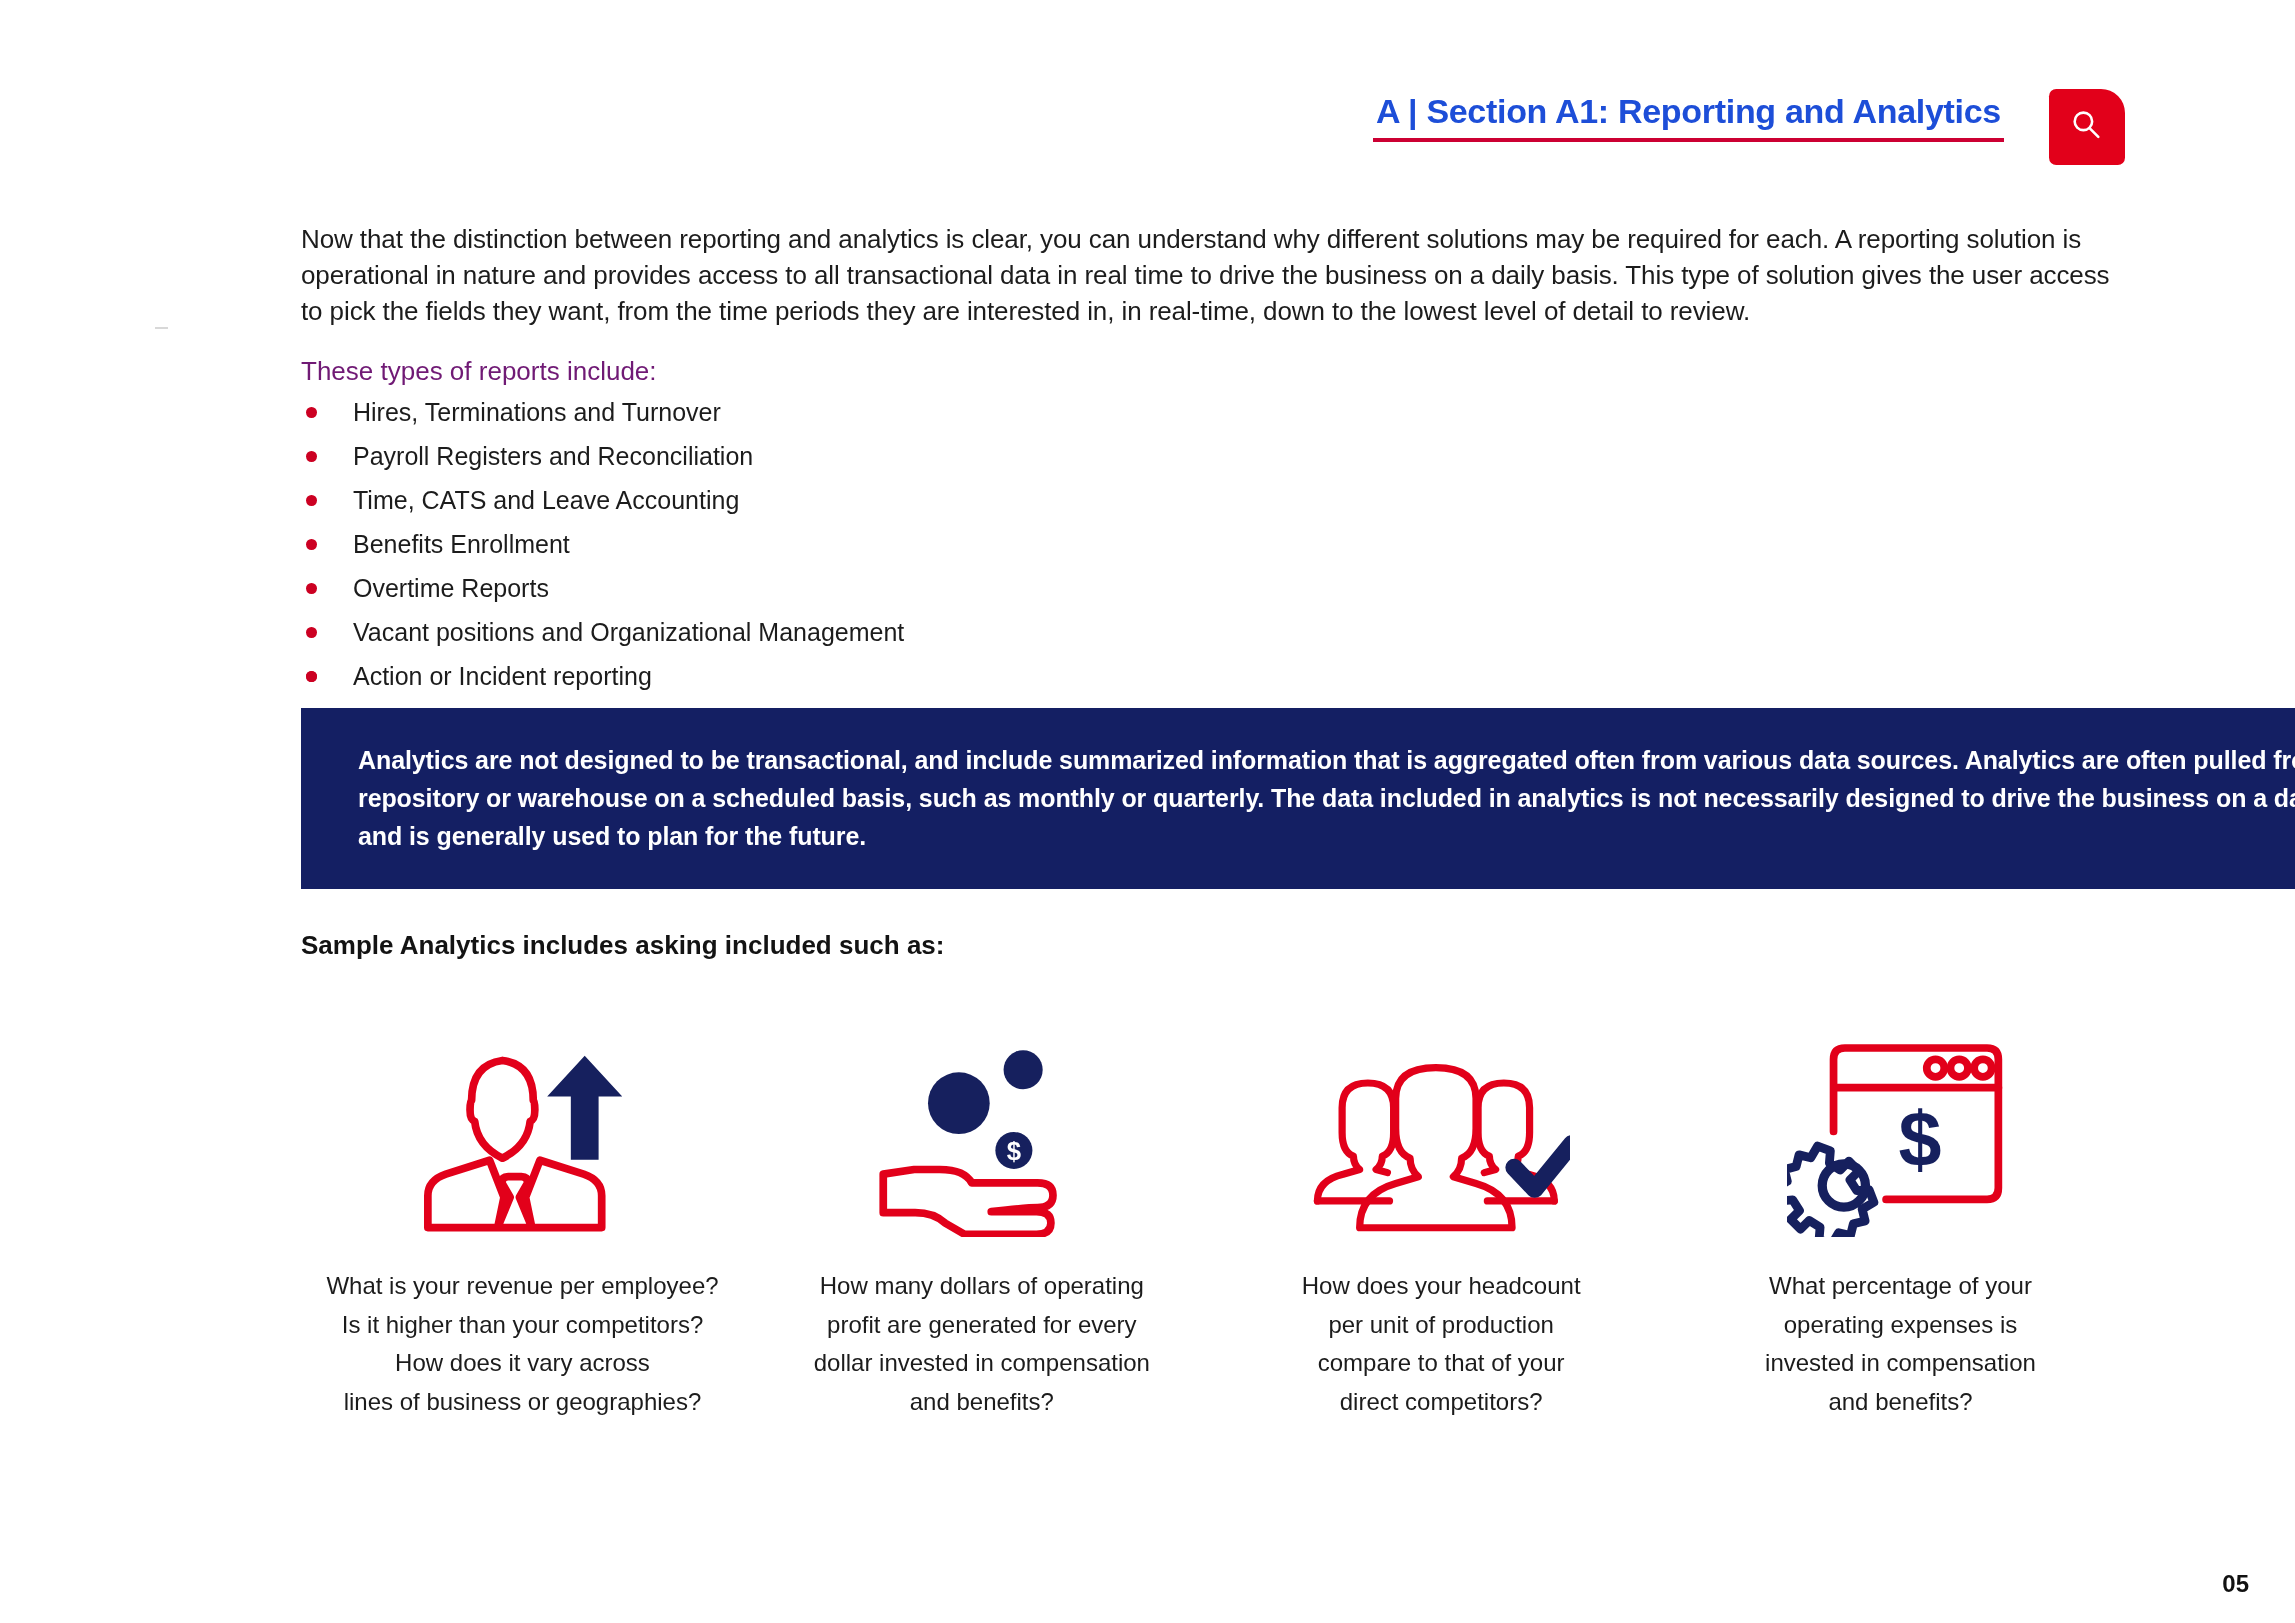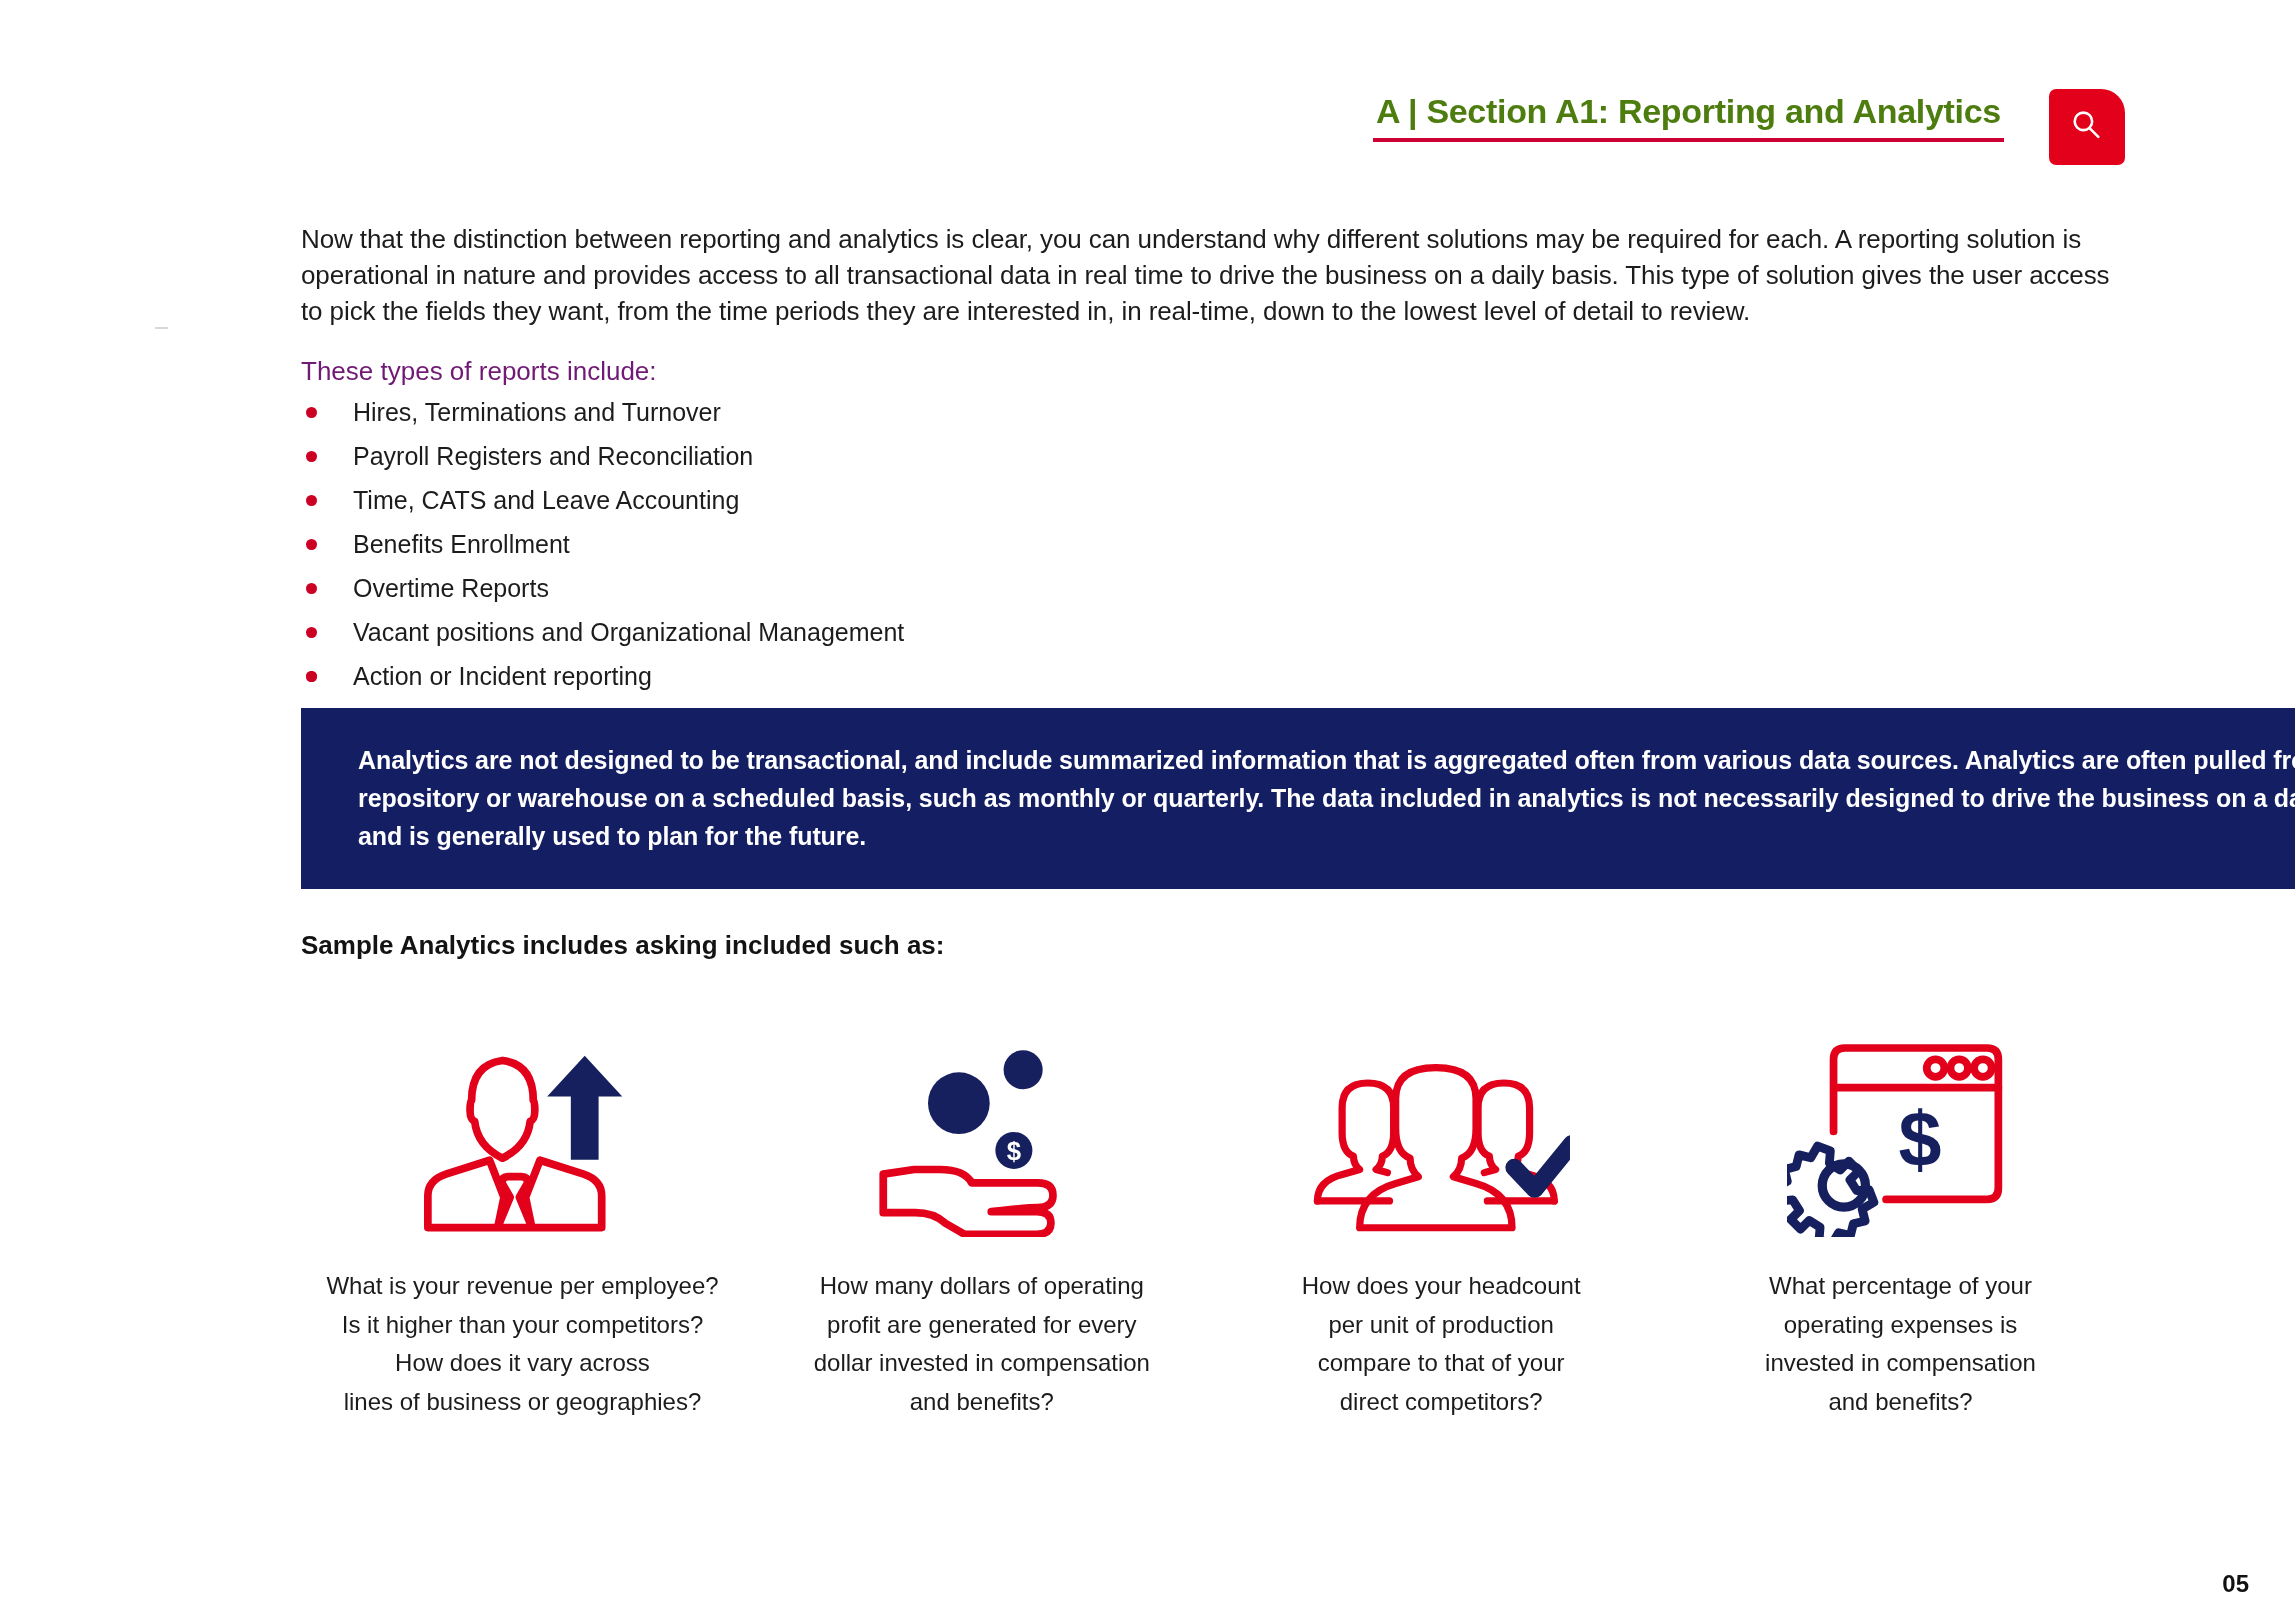--- a/index.html
+++ b/index.html
@@ -25,21 +25,21 @@
     align-items: flex-start;
   }
   .header-title-wrap {
     display: flex;
     flex-direction: column;
     align-items: stretch;
   }
   .header-title {
     font-size: 34px;
     font-weight: bold;
-    color: #4d7c0f;
+    color: #1d4ed8;
     letter-spacing: -0.3px;
     white-space: nowrap;
     line-height: 1.1;
     padding: 0 3.1px 7.2px 3.1px;
     font-stretch: condensed;
   }
   .header-rule {
     height: 4.6px;
     background: #cc0033;
     width: 100%;

